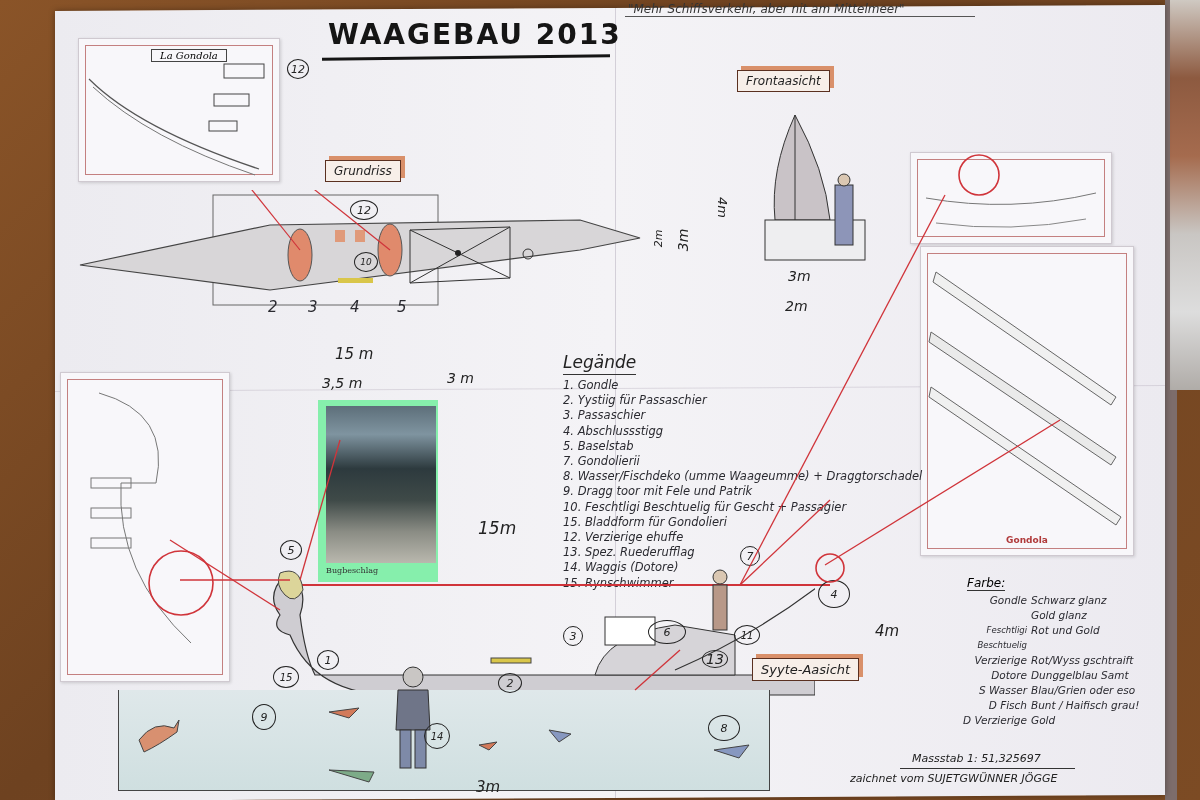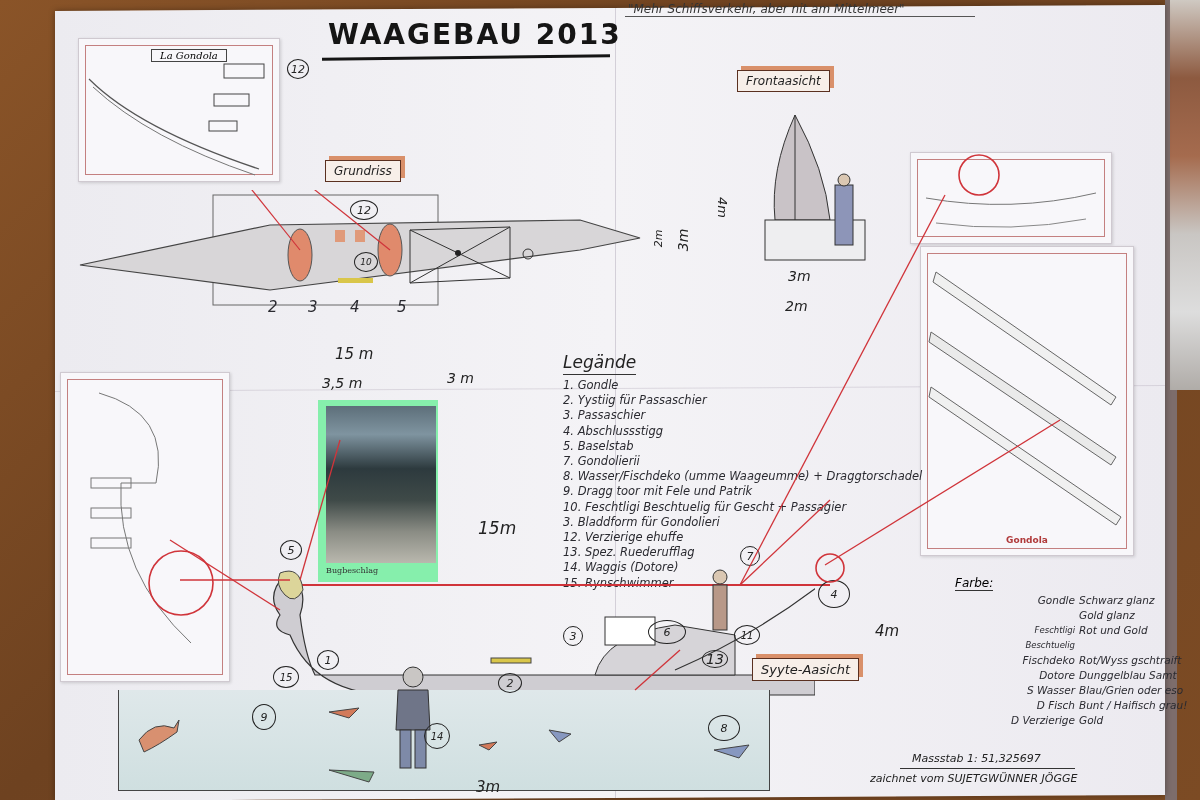--- a/index.html
+++ b/index.html
@@ -15,29 +15,29 @@
   .title-ul{position:absolute;left:322px;top:56px;width:288px;height:3px;background:#151515;transform:rotate(-0.7deg);}
   .slogan{position:absolute;left:628px;top:2px;font-size:12px;font-style:italic;color:#333;}
   .slogan-ul{position:absolute;left:625px;top:16px;width:350px;height:1px;background:#555;}
   .label-box{position:absolute;background:#f7efe9;border:1.5px solid #5a3020;box-shadow:4px -4px 0 #d9906a;font-size:12px;padding:3px 8px;color:#222;font-style:italic;}
   .printout{position:absolute;background:#f8f7fa;border:1px solid #cfc9d0;box-shadow:1px 1px 3px rgba(0,0,0,.15);}
   .printout .frame{position:absolute;inset:6px;border:1px solid #c48080;}
   .legend{position:absolute;left:563px;top:352px;}
   .legend-title{font-size:17px;font-style:italic;color:#222;border-bottom:1.5px solid #333;display:inline-block;padding-bottom:2px;margin-bottom:3px;}
   .legend-item{font-size:11.5px;font-style:italic;color:#2a2a30;line-height:15.2px;white-space:nowrap;}
   .colors{position:absolute;left:955px;top:572px;}
-  .colors-title{font-size:12px;font-style:italic;border-bottom:1px solid #333;display:inline-block;margin-bottom:2px;}
-  .color-row{display:flex;font-size:10.5px;font-style:italic;color:#2a2a30;line-height:15px;margin-left:48px;}
+  .colors-title{font-size:12px;font-style:italic;border-bottom:1px solid #333;display:inline-block;margin-left:12px;margin-bottom:2px;}
+  .color-row{display:flex;font-size:10.5px;font-style:italic;color:#2a2a30;line-height:15px;}
   .color-row .k{width:72px;text-align:right;padding-right:4px;}
   .color-row .v{}
   .dim{position:absolute;font-size:13px;font-style:italic;color:#222;}
   .num-circle{position:absolute;border:1.3px solid #222;border-radius:50%;font-size:11px;font-style:italic;display:flex;align-items:center;justify-content:center;background:transparent;color:#222;}
   .scale{position:absolute;left:912px;top:752px;font-size:11px;font-style:italic;color:#222;}
   .scale-ul{position:absolute;left:900px;top:768px;width:175px;height:1px;background:#333;}
-  .credit{position:absolute;left:870px;top:772px;font-size:11px;font-style:italic;color:#222;}
+  .credit{position:absolute;left:850px;top:772px;font-size:11px;font-style:italic;color:#222;}
   .water{position:absolute;background:linear-gradient(180deg,#dfe8ea 0%,#cfdfe0 100%);border:1px solid #444;border-top:none;}
   .photo{position:absolute;left:318px;top:400px;width:120px;height:182px;background:#86efac;}
   .photo-img{position:absolute;left:8px;top:6px;width:110px;height:157px;background:linear-gradient(180deg,#5d6f7a 0%,#7f94a0 18%,#2d3a3e 40%,#3f4a48 60%,#8a8c84 80%,#b9b8ae 100%);}
   .photo-cap{position:absolute;left:8px;top:166px;font-family:"DejaVu Serif",serif;font-size:8px;color:#333;}
 </style>
 </head>
 <body>
 
 <div class="board"></div>
 <div class="side-edge"></div>
@@ -147,21 +147,21 @@
   <div class="legend-title">Legände</div>
   <div class="legend-item">1. Gondle</div>
   <div class="legend-item">2. Yystiig für Passaschier</div>
   <div class="legend-item">3. Passaschier</div>
   <div class="legend-item">4. Abschlussstigg</div>
   <div class="legend-item">5. Baselstab</div>
   <div class="legend-item">7. Gondolierii</div>
   <div class="legend-item">8. Wasser/Fischdeko (umme Waageumme) + Draggtorschadel</div>
   <div class="legend-item">9. Dragg toor mit Fele und Patrik</div>
   <div class="legend-item">10. Feschtligi Beschtuelig für Gescht + Passagier</div>
-  <div class="legend-item">3. Bladdform für Gondolieri</div>
+  <div class="legend-item">15. Bladdform für Gondolieri</div>
   <div class="legend-item">12. Verzierige ehuffe</div>
   <div class="legend-item">13. Spez. Ruederufflag</div>
   <div class="legend-item">14. Waggis (Dotore)</div>
   <div class="legend-item">15. Rynschwimmer</div>
 </div>
 
 <div style="position:absolute;left:290px;top:584px;width:540px;height:1.5px;background:#d0343a;"></div>
 
 <svg width="560" height="220" style="position:absolute;left:255px;top:555px">
   <path d="M30 20 Q10 40 25 60 Q15 75 35 80 Q60 140 140 140 L560 140 L560 120 L60 120 Q50 100 45 60 Q55 30 30 20 Z" fill="#cfcdd2" stroke="#333" stroke-width="1.2"></path>
@@ -218,21 +218,21 @@
     </div>
   <div class="color-row">
       <span class="k"></span>
       <span class="v">Gold glanz</span>
     </div>
   <div class="color-row">
       <span class="k" style="font-size:8.5px;">Feschtligi Beschtuelig</span>
       <span class="v">Rot und Gold</span>
     </div>
   <div class="color-row">
-      <span class="k">Fischdeko</span>
+      <span class="k">Verzierige</span>
       <span class="v">Rot/Wyss gschtraift</span>
     </div>
   <div class="color-row">
       <span class="k">Dotore</span>
       <span class="v">Dunggelblau Samt</span>
     </div>
   <div class="color-row">
       <span class="k">S Wasser</span>
       <span class="v">Blau/Grien oder eso</span>
     </div>

